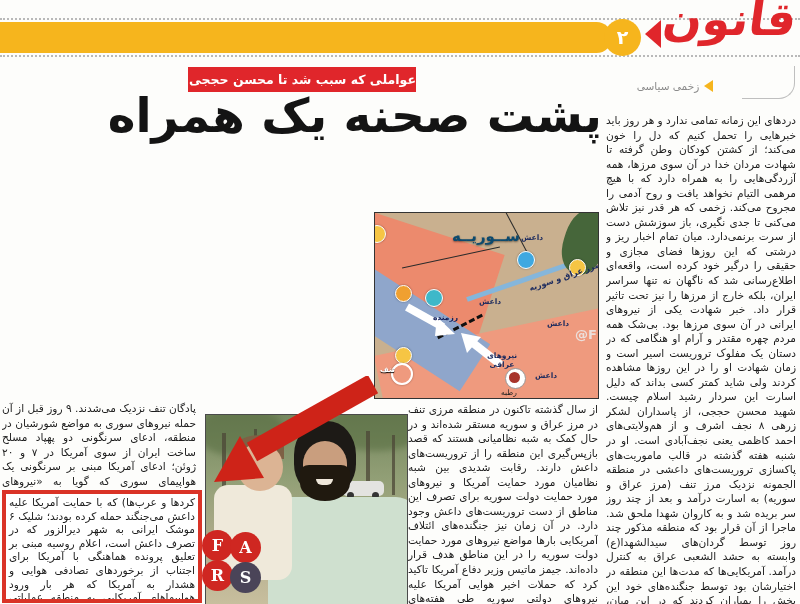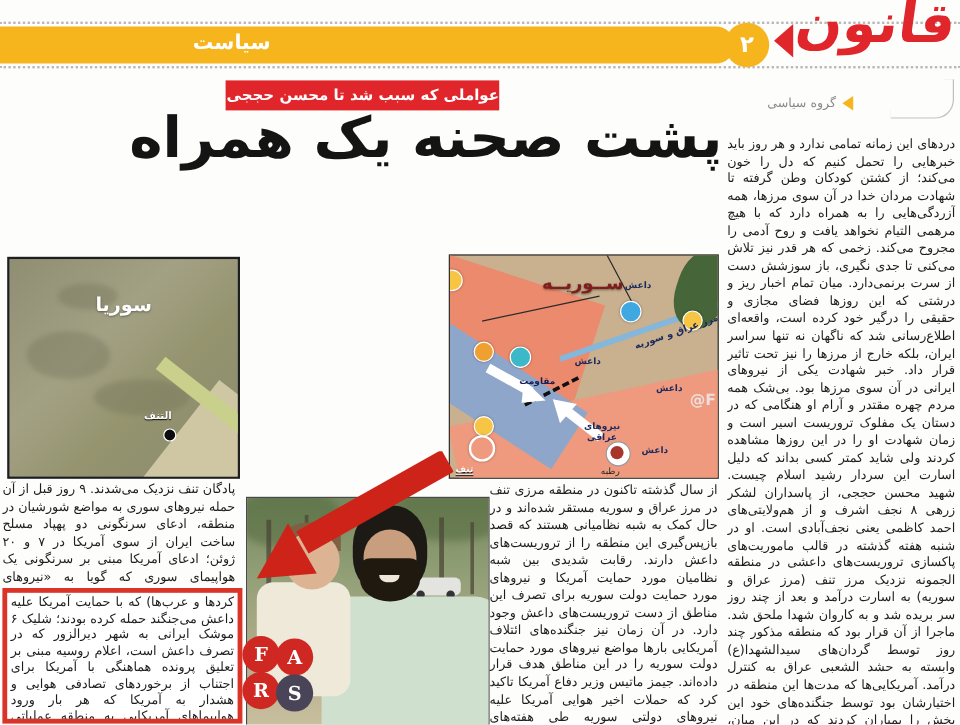--- a/index.html
+++ b/index.html
@@ -69,27 +69,27 @@
   .rm-red2{left:6px;top:116px;width:250px;height:95px;background:#ef9a7e;transform:rotate(-12deg);}
   .rm-blue{left:-38px;top:86px;width:150px;height:56px;background:#8fa6cb;transform:rotate(33deg);}
   .rm-river{left:92px;top:84px;width:152px;height:5px;background:#85b6db;transform:rotate(-19deg);
             transform-origin:left center;}
   .rm-veg{right:-8px;top:-4px;width:42px;height:66px;background:#46663a;border-radius:45%;transform:rotate(18deg);}
   .rm-bound{position:absolute;border-top:1.5px solid #2a2a2a;height:0;}
   .rm-dashed{position:absolute;left:60px;top:112px;width:50px;height:0;border-top:3px dashed #101010;
              transform:rotate(-27deg);}
   .rm-icon{position:absolute;border-radius:50%;border:1.5px solid #fff;box-shadow:0 0 2px rgba(0,0,0,.4);}
   .rm-label{position:absolute;color:#1b2a5e;font-weight:bold;font-size:7.5px;white-space:nowrap;}
-  .rm-country{position:absolute;left:56px;top:14px;width:110px;text-align:center;color:#7f1d1d;font-size:15px;
+  .rm-country{position:absolute;left:56px;top:14px;width:110px;text-align:center;color:#0c4a6e;font-size:15px;
               font-weight:bold;text-shadow:0 1px 2px rgba(0,0,0,.45);}
   .rm-border-label{position:absolute;left:112px;top:66px;width:115px;transform:rotate(-19deg);
                    color:#1b2a5e;font-weight:bold;font-size:8px;white-space:nowrap;}
   .rm-wm{position:absolute;right:1px;top:114px;color:rgba(235,235,235,.85);font-size:13px;font-weight:bold;
          direction:ltr;}
-  .rm-tanf{position:absolute;left:5px;top:174px;color:#fff;font-size:7.5px;font-weight:bold;text-shadow:0 1px 1px #000;text-decoration:underline;}
+  .rm-tanf{position:absolute;left:5px;top:152px;color:#fff;font-size:7.5px;font-weight:bold;text-shadow:0 1px 1px #000;}
   .rm-rutba-c{position:absolute;left:130px;top:155px;width:19px;height:19px;border-radius:50%;background:#fff;
               border:1px solid #999;}
   .rm-rutba-c i{position:absolute;left:3px;top:3px;width:11px;height:11px;border-radius:50%;background:#a8352c;display:block;}
   .rm-rutba{position:absolute;left:126px;top:175px;color:#222;font-size:7.5px;font-weight:normal;}
   .rm-arrow{position:absolute;overflow:visible;}
 
   
   .photo{position:absolute;left:205px;top:414px;width:201px;height:190px;border:1px solid #4a4a4a;
          overflow:hidden;background:linear-gradient(#76885f 0%,#93a077 35%,#b3ad8d 70%,#c8bf9e 100%);}
   .ph-trunk{position:absolute;background:#4c4737;opacity:.75;}
@@ -118,49 +118,38 @@
            text-shadow:1px 1px 0 #fff,-1px -1px 0 #fff,1px -1px 0 #fff,-1px 1px 0 #fff;}
 </style>
 </head>
 <body>
 
 <div class="page">
 
   <div class="dotline" style="top:18px;"></div>
   <div class="dotline" style="top:55px;"></div>
   <div class="section-bar"></div>
-  <div class="section-label">سیاست</div>
   <div class="pagenum">۲</div>
   <div class="logo-bracket"></div>
   <div class="paper-logo">قانون</div>
 
   <div class="kicker">عواملی که سبب شد تا محسن حججی شهید شود</div>
   <h1 class="headline">پشت صحنه یک همراه</h1>
 
   <div class="byline-corner"></div>
   <div class="byline">
     <span class="tri"></span>
-    <span>گروه سیاسی</span>
+    <span>زخمی سیاسی</span>
   </div>
 
   <div class="col col-right">
     <p>دردهای این زمانه تمامی ندارد و هر روز باید خبرهایی را تحمل کنیم که دل را خون می‌کند؛ از کشتن کودکان وطن گرفته تا شهادت مردان خدا در آن سوی مرزها، همه آزردگی‌هایی را به همراه دارد که با هیچ مرهمی التیام نخواهد یافت و روح آدمی را مجروح می‌کند. زخمی که هر قدر نیز تلاش می‌کنی تا جدی نگیری، باز سوزشش دست از سرت برنمی‌دارد. میان تمام اخبار ریز و درشتی که این روزها فضای مجازی و حقیقی را درگیر خود کرده است، واقعه‌ای اطلاع‌رسانی شد که ناگهان نه تنها سراسر ایران، بلکه خارج از مرزها را نیز تحت تاثیر قرار داد. خبر شهادت یکی از نیروهای ایرانی در آن سوی مرزها بود. بی‌شک همه مردم چهره مقتدر و آرام او هنگامی که در دستان یک مفلوک تروریست اسیر است و زمان شهادت او را در این روزها مشاهده کردند ولی شاید کمتر کسی بداند که دلیل اسارت این سردار رشید اسلام چیست. شهید محسن حججی، از پاسداران لشکر زرهی ۸ نجف اشرف و از هم‌ولایتی‌های احمد کاظمی یعنی نجف‌آبادی است. او در شنبه هفته گذشته در قالب ماموریت‌های پاکسازی تروریست‌های داعشی در منطقه الجمونه نزدیک مرز تنف (مرز عراق و سوریه) به اسارت درآمد و بعد از چند روز سر بریده شد و به کاروان شهدا ملحق شد. ماجرا از آن قرار بود که منطقه مذکور چند روز توسط گردان‌های سیدالشهدا(ع) وابسته به حشد الشعبی عراق به کنترل درآمد. آمریکایی‌ها که مدت‌ها این منطقه در اختیارشان بود توسط جنگنده‌های خود این بخش را بمباران کردند که در این میان، حدود ۴۰ رزمنده شهید شدند و در بین آنان ۷ ایرانی نیز حضور داشتند و شهید حججی نیز به اسارت گرفته شد.</p>
 
   </div>
 
-  <div class="map-left">
-    <div class="ml-blob" style="left:14px;top:60px;width:70px;height:40px;"></div>
-    <div class="ml-blob" style="left:70px;top:100px;width:80px;height:30px;"></div>
-    <div class="ml-blob" style="left:40px;top:20px;width:50px;height:22px;"></div>
-    <div class="ml-iraq"></div>
-    <div class="ml-strip"></div>
-    <div class="ml-country">سوریا</div>
-    <div class="ml-place">التنف</div>
-    <div class="ml-dot"></div>
-  </div>
 
   <div class="map-right">
     <div class="rm-shape rm-red1"></div>
     <div class="rm-shape rm-red2"></div>
     <div class="rm-shape rm-blue"></div>
     <div class="rm-shape rm-river"></div>
     <div class="rm-shape rm-veg"></div>
     <div class="rm-bound" style="left:26px;top:44px;width:100px;transform:rotate(-12deg);"></div>
     <div class="rm-bound" style="left:112px;top:16px;width:56px;transform:rotate(62deg);"></div>
     <div class="rm-dashed"></div>
@@ -181,21 +170,21 @@
     <div class="rm-icon" style="left:194px;top:46px;width:15px;height:15px;background:#f6c544;"></div>
     <div class="rm-icon" style="left:20px;top:134px;width:15px;height:15px;background:#f6c544;"></div>
     <div class="rm-icon" style="left:16px;top:150px;width:18px;height:18px;background:transparent;border:2px solid #fff;"></div>
 
     <div class="rm-country">ســوریــه</div>
     <div class="rm-label" style="left:146px;top:20px;">داعش</div>
     <div class="rm-label" style="left:104px;top:84px;">داعش</div>
     <div class="rm-label" style="left:172px;top:106px;">داعش</div>
     <div class="rm-label" style="left:160px;top:158px;">داعش</div>
     <div class="rm-border-label">مرز عراق و سوریه</div>
-    <div class="rm-label" style="left:58px;top:100px;color:#14205a;">مقاومت</div>
+    <div class="rm-label" style="left:58px;top:100px;color:#14205a;">رزمنده</div>
     <div class="rm-label" style="left:106px;top:138px;width:42px;white-space:normal;text-align:center;">نیروهای عراقی</div>
     <div class="rm-tanf">تنف</div>
     <div class="rm-rutba-c">
         <i></i>
       </div>
     <div class="rm-rutba">رطبه</div>
     <div class="rm-wm">@F</div>
   </div>
 
   <div class="col col-left">پادگان تنف نزدیک می‌شدند. ۹ روز قبل از آن حمله نیروهای سوری به مواضع شورشیان در منطقه، ادعای سرنگونی دو پهپاد مسلح ساخت ایران از سوی آمریکا در ۷ و ۲۰ ژوئن؛ ادعای آمریکا مبنی بر سرنگونی یک هواپیمای سوری که گویا به «نیروهای دموکراتیک سوریه» (نیرویی مرکب از</div>

